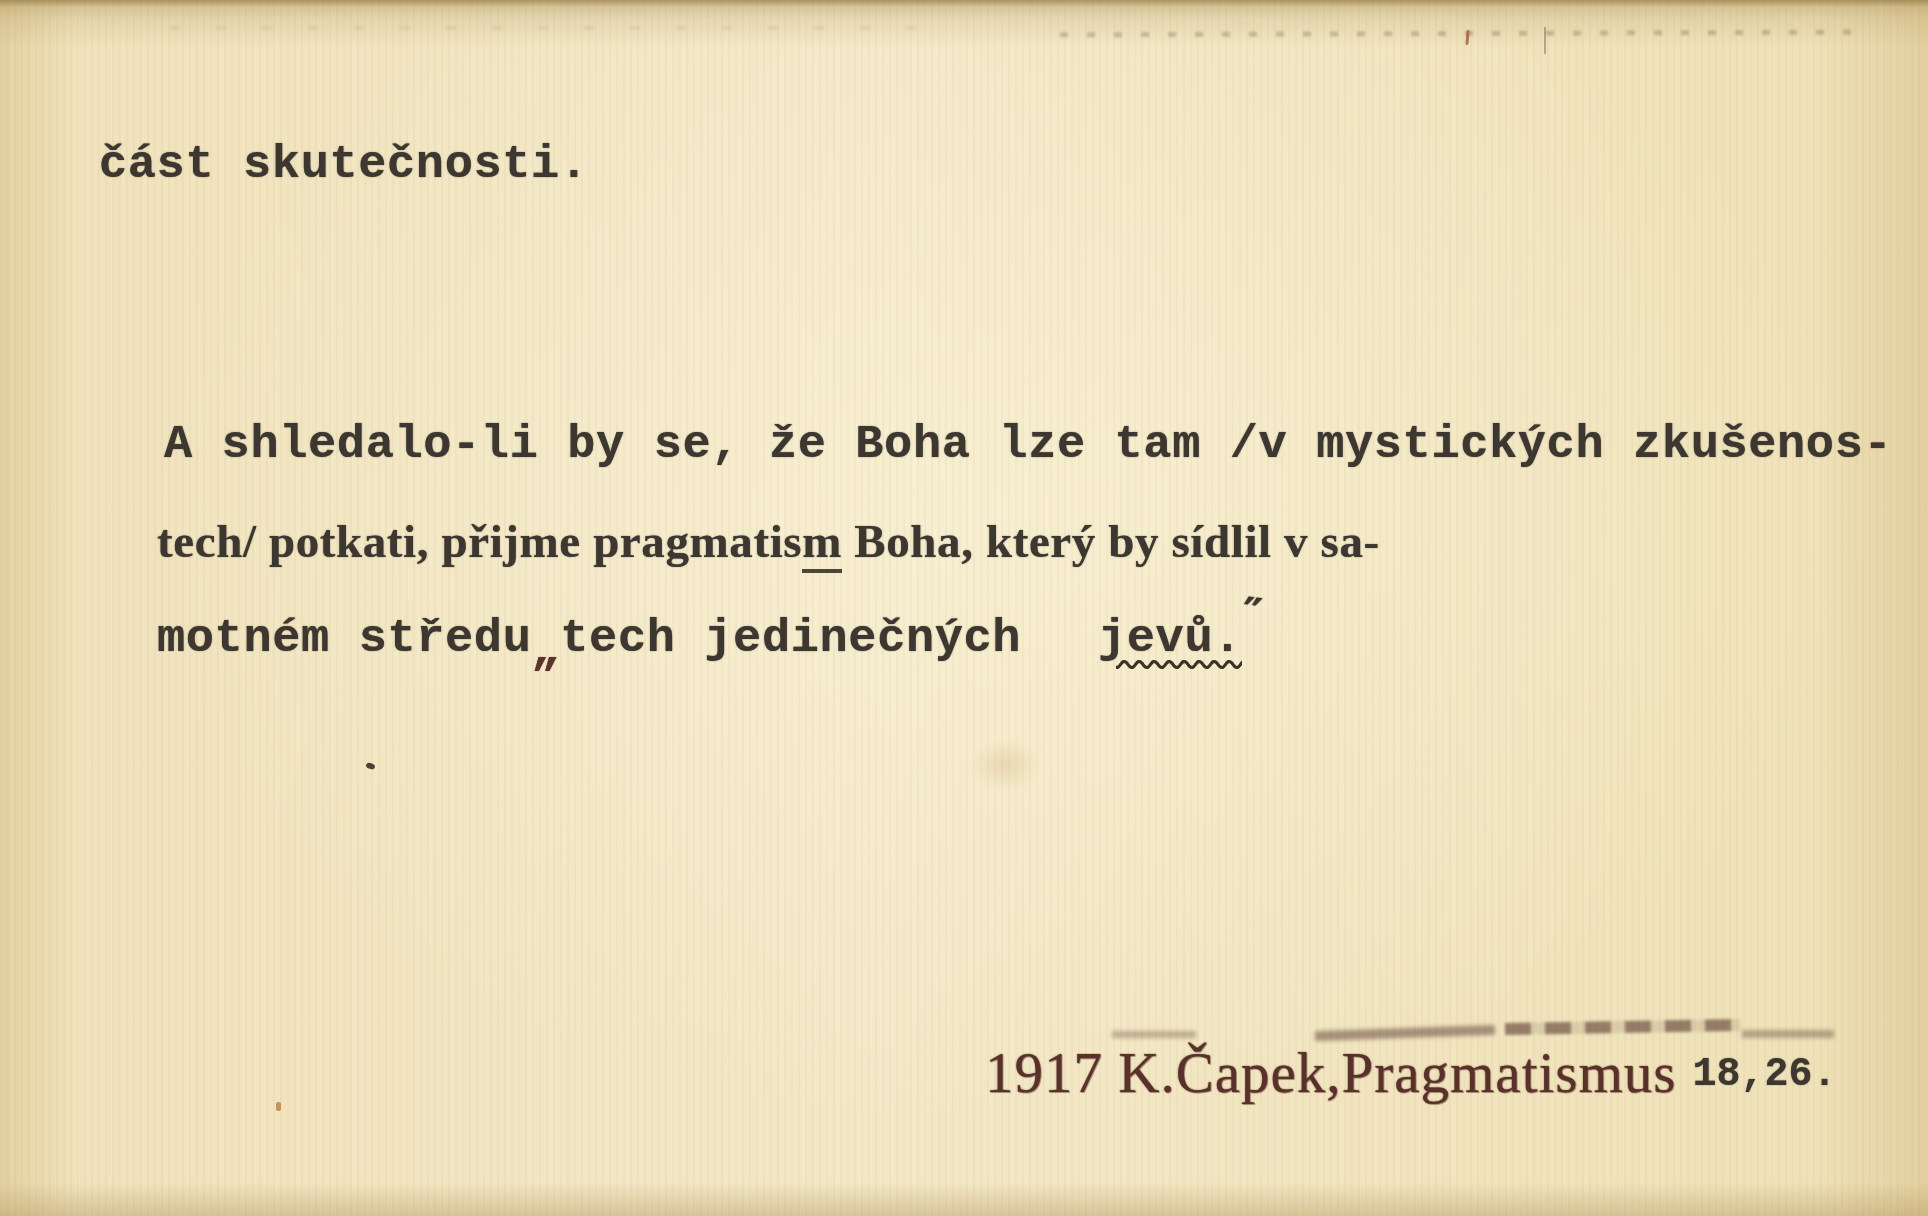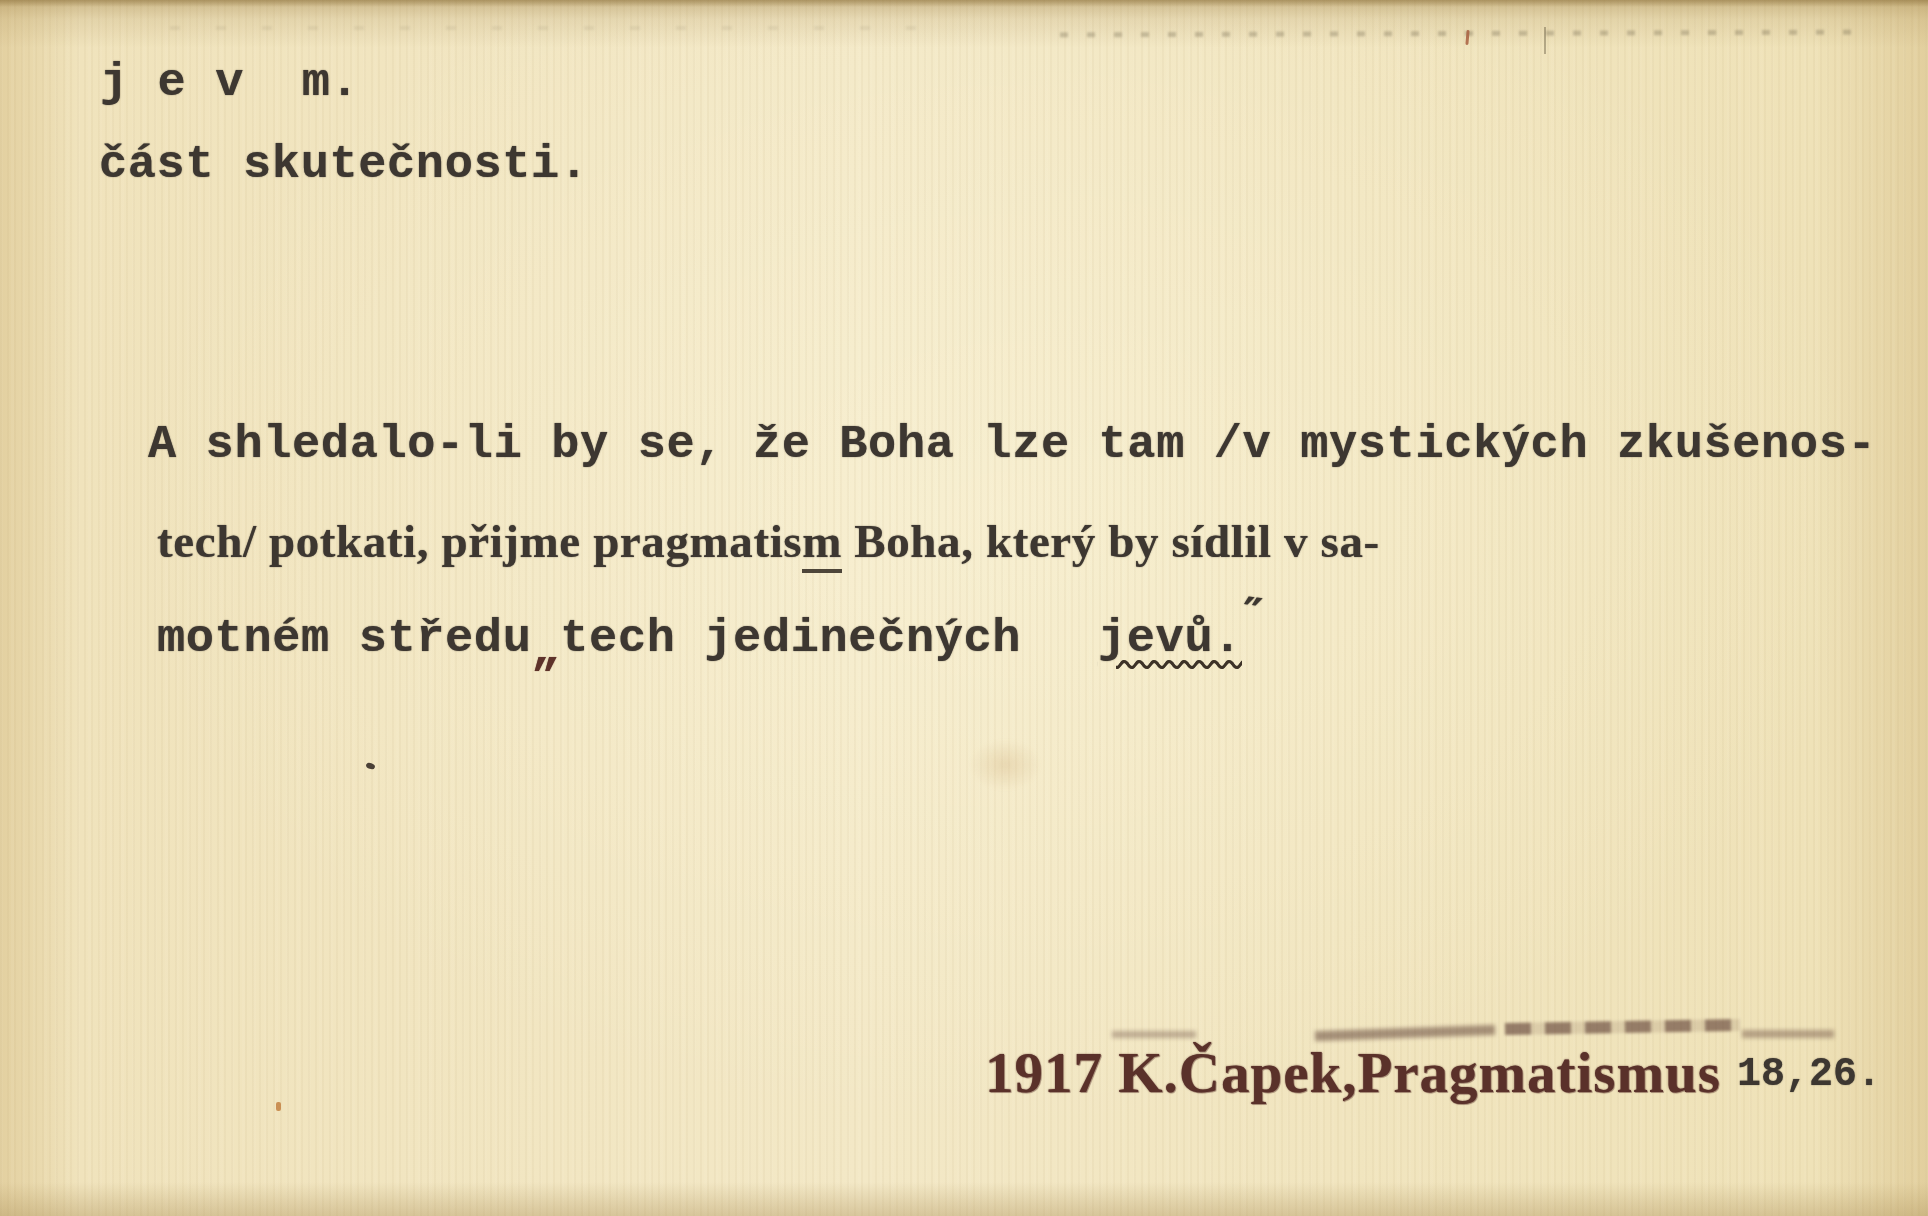--- a/index.html
+++ b/index.html
@@ -47,21 +47,21 @@
     position:absolute;white-space:pre;
     font-family:"Liberation Mono", monospace;
     font-weight:bold;
     font-size:47px;
     letter-spacing:0.6px;
     color:#3d3731;
     text-shadow:0 0 1.3px rgba(52,46,38,0.75);
   }
   .headword{top:56px;left:100px;}
   .definition{top:138px;left:99px;}
-  .q1{top:418px;left:148px;}
+  .q1{top:418px;left:164px;}
   .q2{top:514px;left:157px;font-family:Liberation Serif, serif;}
   .q3{top:610px;left:157px;}
   .u-straight{
     display:inline-block;
     border-bottom:4px solid rgba(48,40,32,0.85);
     padding-bottom:1px;
   }
   .u-wavy{
     text-decoration-line:underline;
     text-decoration-style:wavy;
@@ -79,21 +79,21 @@
   .q-high{
     display:inline-block;
     transform:translateY(-22px) rotate(7deg);
     font-family:"DejaVu Sans", sans-serif;
     font-size:44px;
   }
   
   .citation{position:absolute;top:1040px;left:985px;white-space:pre;}
   .stamp{
     font-family:"Liberation Serif", serif;
-    font-weight:bold;
+    font-weight:normal;
     font-size:57px;
     letter-spacing:1px;
     color:#5a312a;
     text-shadow:0 0 1.6px rgba(90,49,42,0.85), 1px 1px 0 rgba(90,49,42,0.35);
   }
   .pages{
     font-family:"Liberation Mono", monospace;
     font-weight:bold;
     font-size:40px;
     color:#3d3731;
@@ -123,21 +123,20 @@
 
 <div class="card">
 
   <div class="texture"></div>
   <div class="top-edge"></div>
   <div class="top-edge-rim"></div>
   <div class="edge-dashes"></div>
   <div class="edge-dashes-faint"></div>
   <div class="bottom-edge"></div>
 
-  <div class="tw headword">j e v  m.</div>
   <div class="tw definition">část skutečnosti.</div>
 
   <div class="tw q1">A shledalo-li by se, že Boha lze tam /v mystických zkušenos-</div>
 
   <div class="tw q2"><span>tech/ potkati, přijme pragmatis</span><span class="u-straight">m</span><span> Boha, který by sídlil v sa-</span></div>
 
   <div class="tw q3"><span>motném středu</span><span class="q-low">„</span><span>tech jedinečných </span><span class="u-wavy">jevů.</span><span class="q-high">″</span></div>
 
   <div class="citation"><span class="stamp">1917 K.Čapek,Pragmatismus</span><span class="pages">18,26.</span></div>
 

